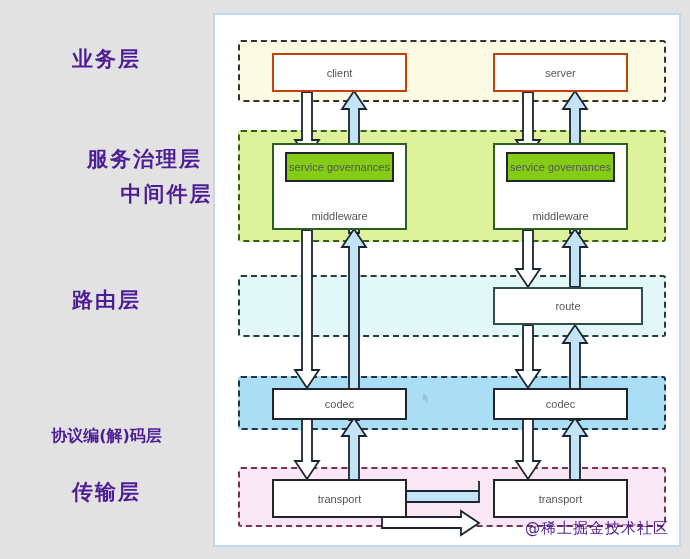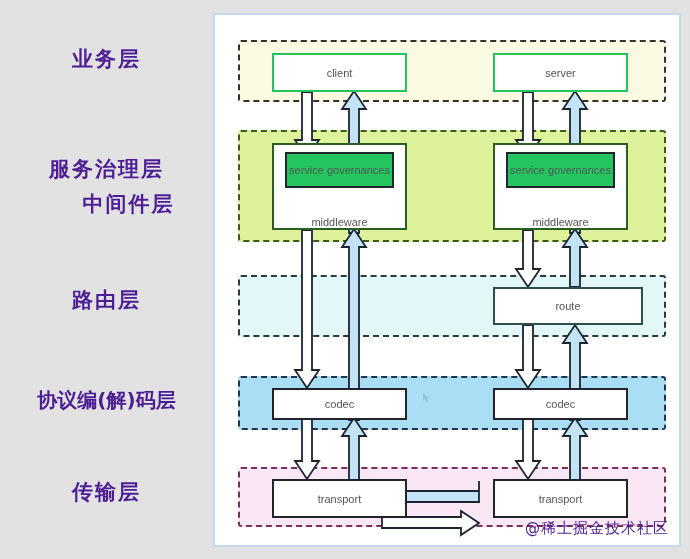--- a/index.html
+++ b/index.html
@@ -28,22 +28,23 @@
     width: 213px;
     text-align: center;
     color: #4c1d95;
     font-weight: bold;
     font-size: 21px;
     letter-spacing: 2px;
     line-height: 28px;
     font-family: "DejaVu Sans", sans-serif;
   }
   .layer-label.small {
-    font-size: 20px;
+    font-size: 16px;
     letter-spacing: 0px;
+    margin-top: 36px;
   }
   .layer-label .sub {
     display: block;
     margin-top: 7px;
     margin-left: 44px;
   }
 
   
   #diagram-frame {
     position: absolute;
@@ -90,21 +91,21 @@
   .band-transport {
     background: #fae7f5;
     border-color: #7a3055;
   }
 
   
   .node {
     position: absolute;
     box-sizing: border-box;
     background: #ffffff;
-    border: 2px solid #22c55e;
+    border: 2px solid #c2410c;
     display: flex;
     align-items: center;
     justify-content: center;
     font-size: 11px;
     color: #555555;
     font-family: "Liberation Sans", sans-serif;
     z-index: 6;
     text-align: center;
   }
   .node.teal-border  { border-color: #2f4f4f; }
@@ -116,24 +117,24 @@
     background: #ffffff;
     border: 2px solid #2c5e1f;
     z-index: 6;
     display: flex;
     flex-direction: column;
     align-items: center;
   }
   .inner-box {
     box-sizing: border-box;
     border: 2px solid #23252c;
-    background: #22c55e;
+    background: #84cc16;
     width: calc(100% - 22px);
     margin-top: 7px;
-    height: 36px;
+    height: 30px;
     display: flex;
     flex-direction: column;
     align-items: center;
     justify-content: center;
     font-size: 11px;
     color: #555555;
     line-height: 15px;
   }
   .stack-caption {
     margin-top: 28px;
@@ -173,21 +174,21 @@
   }
 </style>
 </head>
 <body>
 
 <div id="layer-labels">
   <div class="layer-label" style="top:45px;">
     <span>业务层</span>
   </div>
 
-  <div class="layer-label" style="top:155px;">
+  <div class="layer-label" style="top:145px;padding-left:38px;">
     <span>服务治理层</span>
     <span class="sub">中间件层</span>
   </div>
 
   <div class="layer-label" style="top:286px;">
     <span>路由层</span>
   </div>
 
   <div class="layer-label small" style="top:386px;">
     <span>协议编(解)码层</span>

